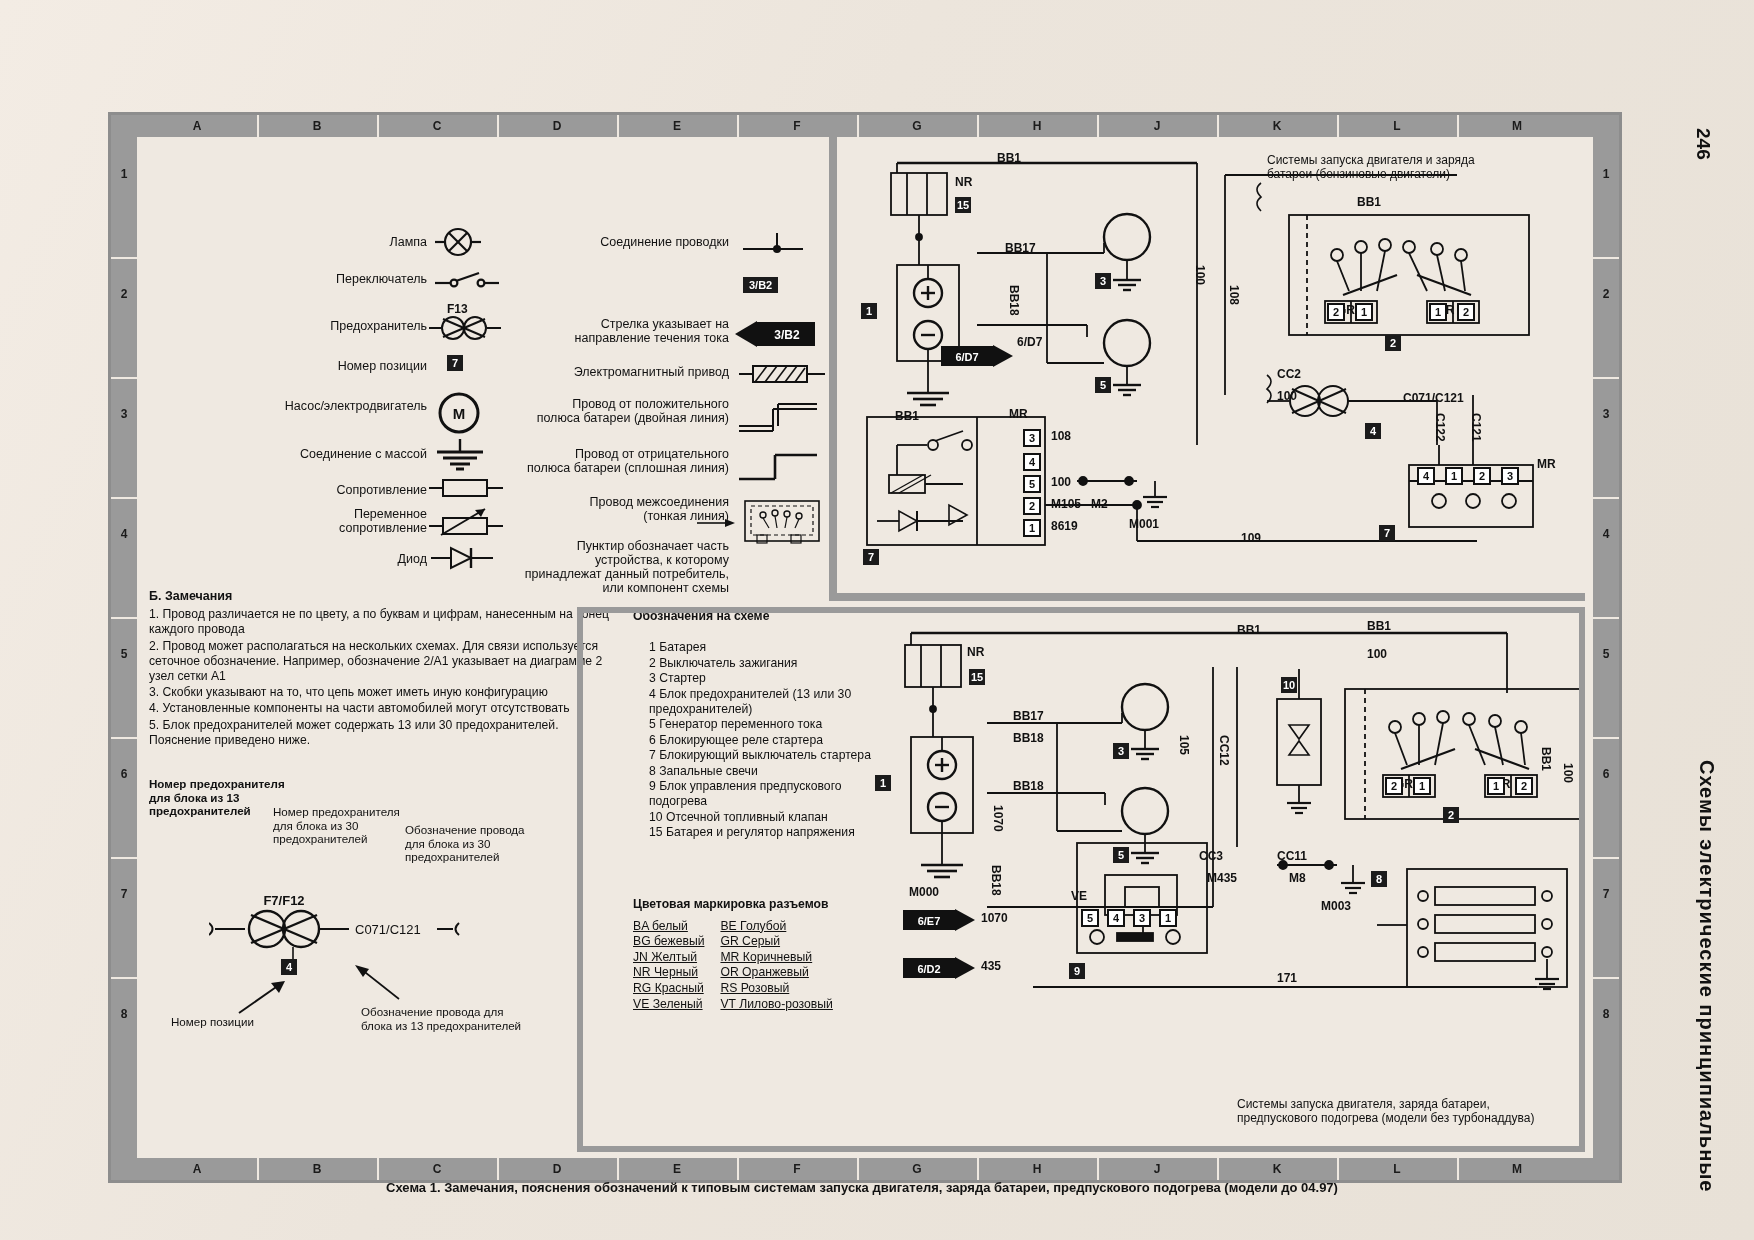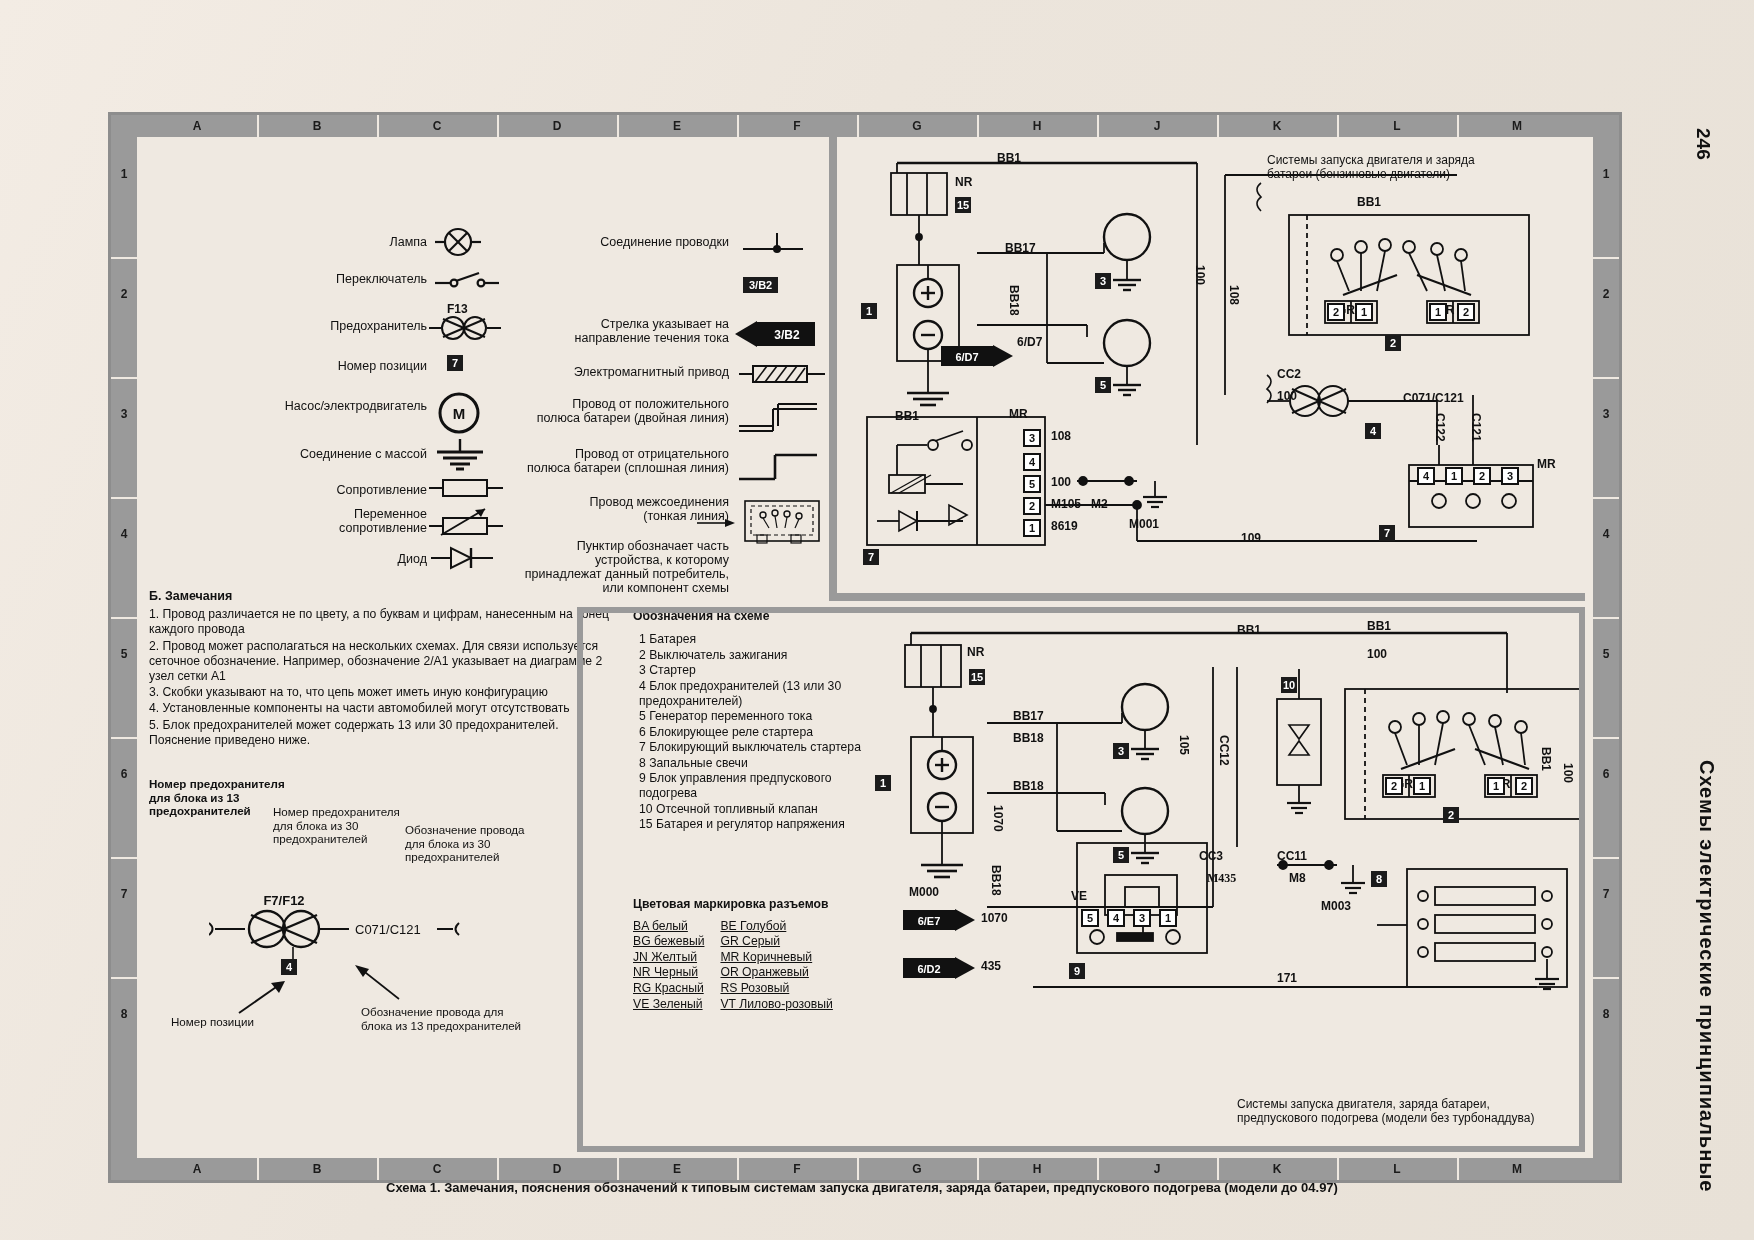--- a/index.html
+++ b/index.html
@@ -52,21 +52,21 @@
   .notes{position:absolute;left:12px;top:452px;width:470px;font-size:12.2px;line-height:15.2px;}
   .notes h4{margin:0 0 3px 0;font-size:12.5px;font-weight:bold;}
   .notes p{margin:0 0 1px 0;}
 
   .fuse-expl{position:absolute;left:12px;top:640px;width:500px;font-size:11.6px;line-height:14px;}
   .fe-t{position:absolute;font-size:11.6px;line-height:13.5px;}
 
   
   .desig{position:absolute;left:496px;top:472px;width:260px;font-size:12.2px;line-height:15.4px;}
   .desig .title{font-weight:bold;margin-bottom:8px;}
-  .desig ol{margin:6px;padding:0;list-style:none;}
+  .desig ol{margin:16px;padding:0;list-style:none;}
   .colors{position:absolute;left:496px;top:760px;width:270px;font-size:12.2px;line-height:15.6px;}
   .colors .title{font-weight:bold;margin-bottom:6px;}
   .ccols{display:flex;gap:16px;text-decoration:underline;}
   .ccols div{white-space:nowrap;}
 
   
   .panelA{position:absolute;left:700px;top:8px;width:748px;height:448px;}
   .panelB{position:absolute;left:440px;top:470px;width:1008px;height:545px;border:0;}
   .panelB-frame{position:absolute;left:440px;top:470px;width:1008px;height:545px;
                 border:6px solid #9a9a9a;box-sizing:border-box;background:transparent;}
@@ -748,21 +748,21 @@
         <div class="numbox w" style="left:504px;top:302px;">5</div>
         <div class="numbox w" style="left:530px;top:302px;">4</div>
         <div class="numbox w" style="left:556px;top:302px;">3</div>
         <div class="numbox w" style="left:582px;top:302px;">1</div>
         <div class="numbox" style="left:492px;top:356px;">9</div>
         <div class="lbl b vert" style="left:600px;top:128px;">105</div>
         <div class="lbl b vert" style="left:640px;top:128px;">CC12</div>
         <div class="numbox" style="left:704px;top:70px;">10</div>
         <div class="lbl b" style="left:622px;top:242px;">CC3</div>
         <div class="lbl b" style="left:700px;top:242px;">CC11</div>
-        <div class="lbl b" style="left:630px;top:264px;font-family:Liberation Serif, serif;">M435</div>
+        <div class="lbl b" style="left:630px;top:264px;">M435</div>
         <div class="lbl b" style="left:712px;top:264px;">M8</div>
         <div class="lbl b" style="left:744px;top:292px;">M003</div>
         <div class="lbl b" style="left:700px;top:364px;">171</div>
         <div class="lbl b" style="left:790px;top:12px;">BB1</div>
         <div class="lbl b" style="left:790px;top:40px;">100</div>
         <div class="lbl b vert" style="left:962px;top:140px;">BB1</div>
         <div class="lbl b vert" style="left:984px;top:156px;">100</div>
         <div class="lbl b" style="left:818px;top:170px;">GR</div>
         <div class="lbl b" style="left:916px;top:170px;">NR</div>
         <div class="numbox w" style="left:808px;top:170px;">2</div>

